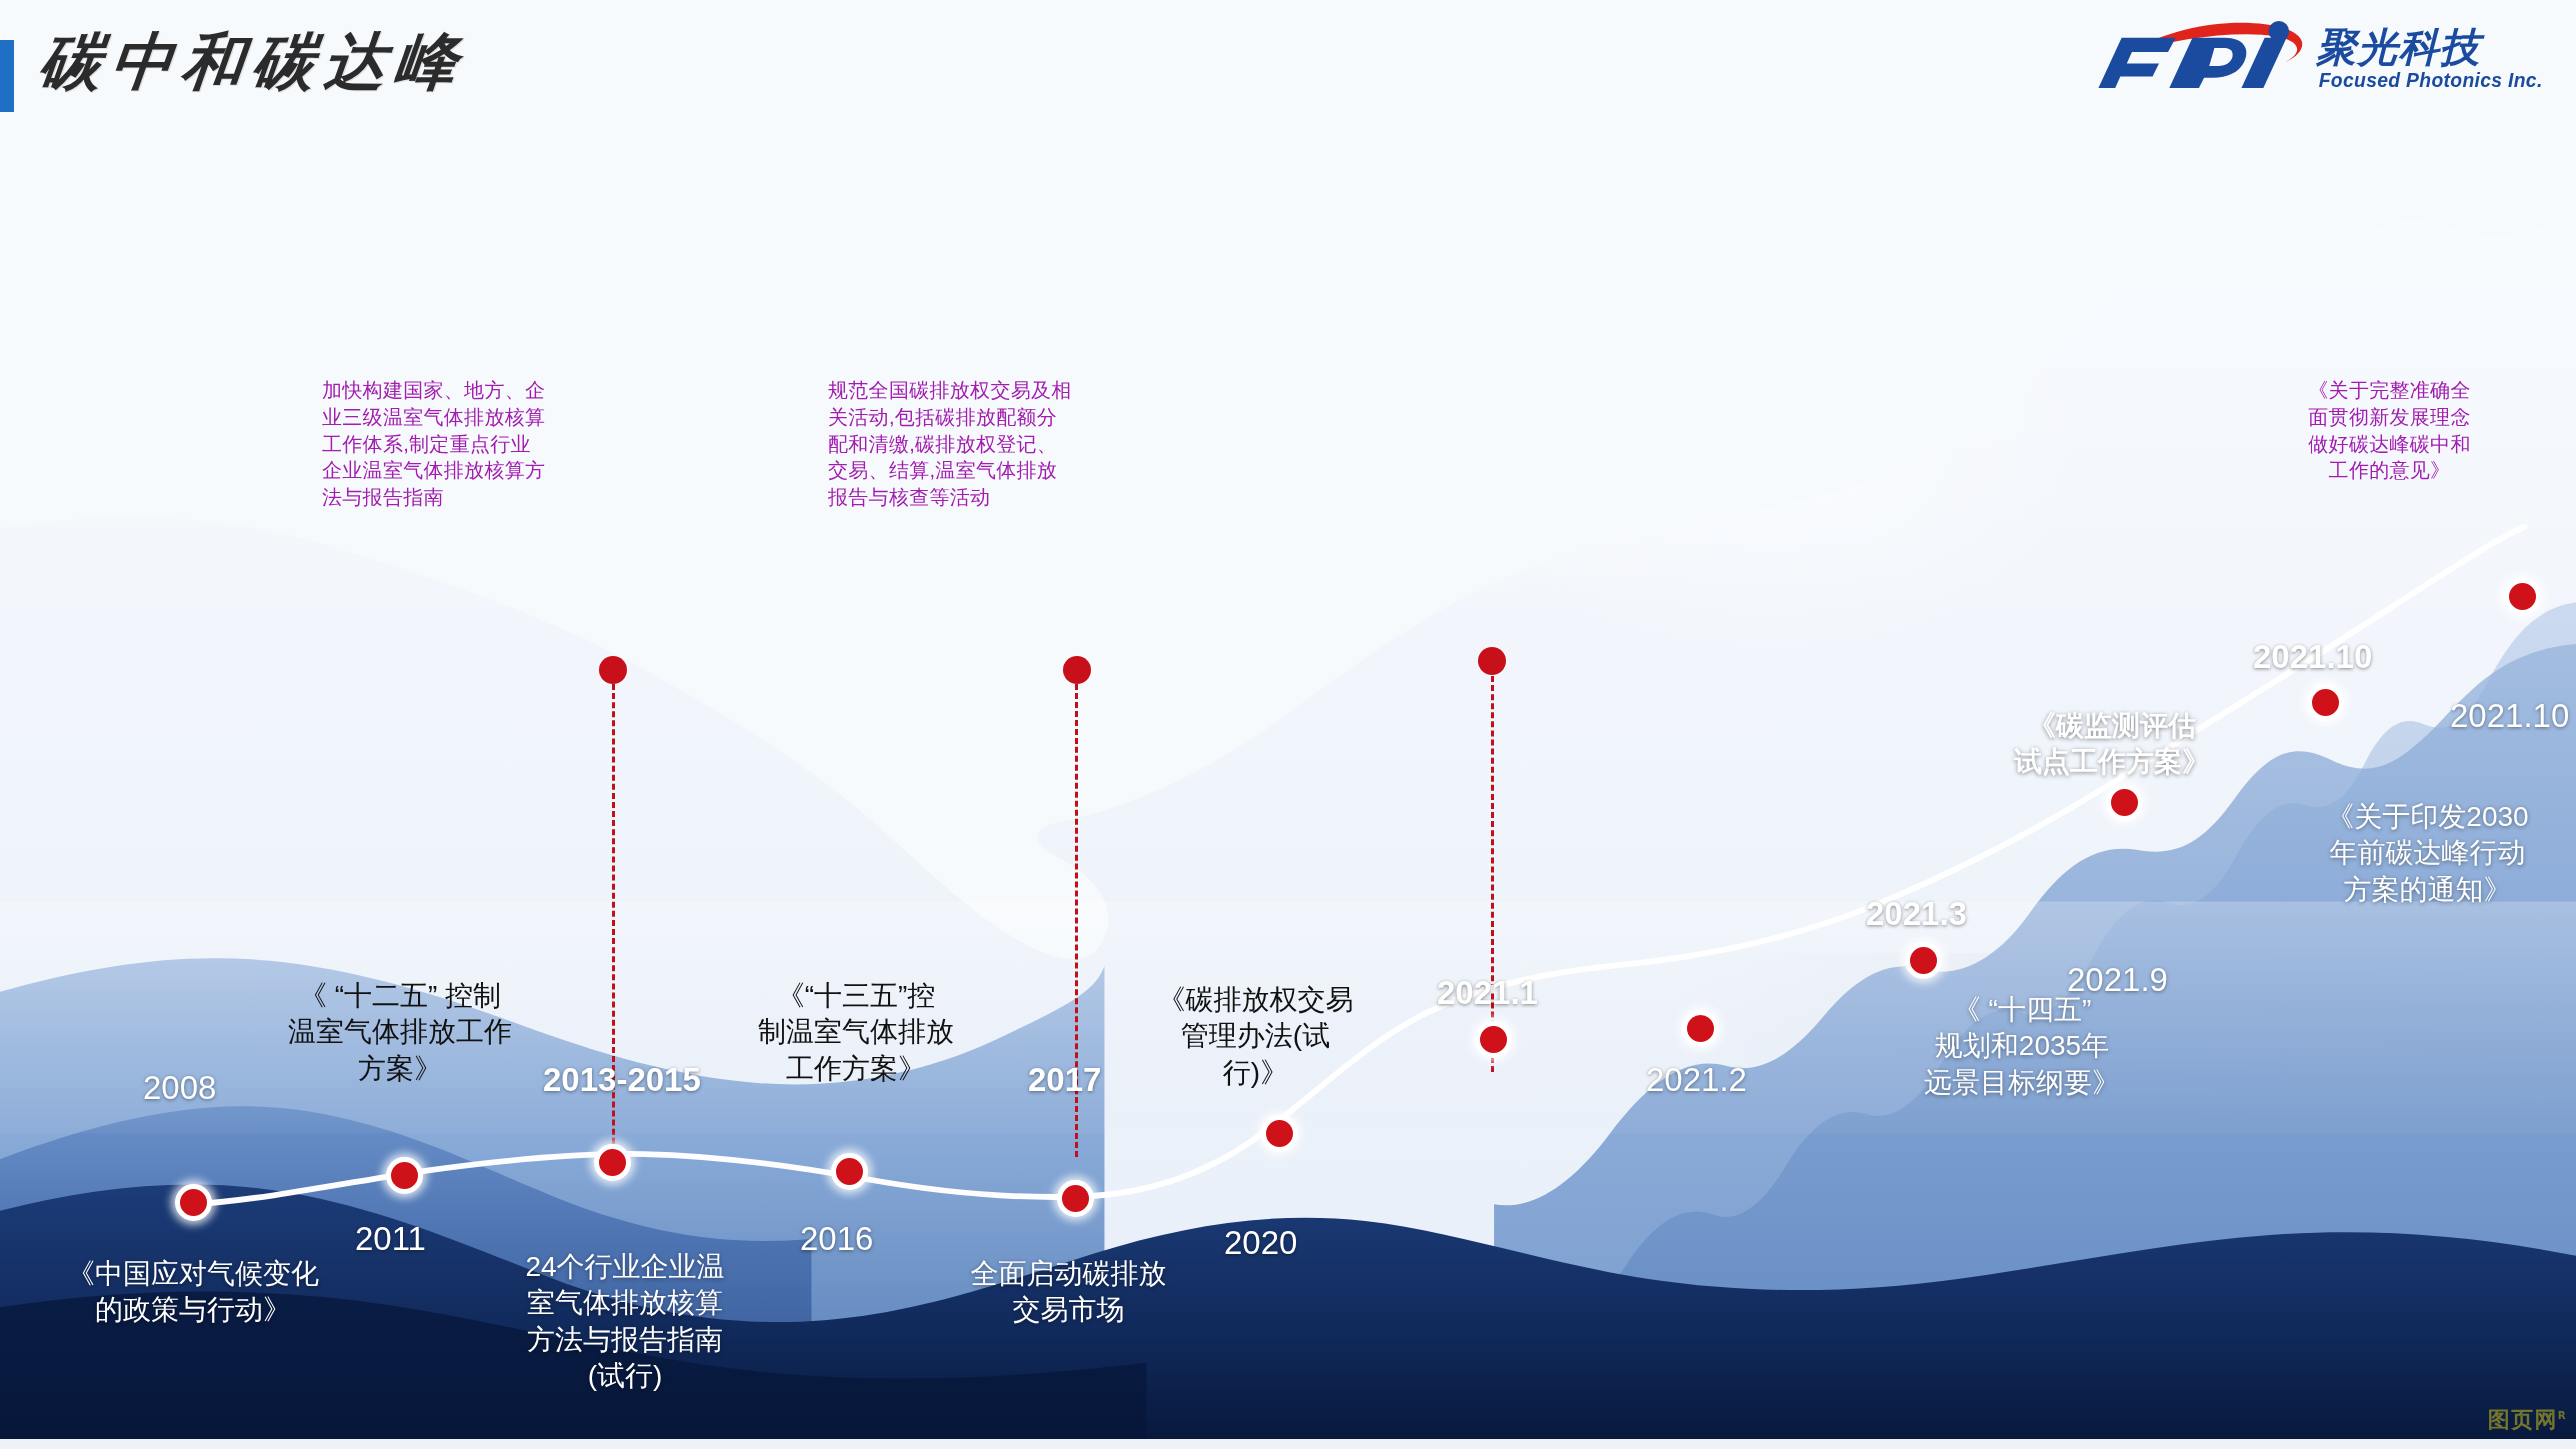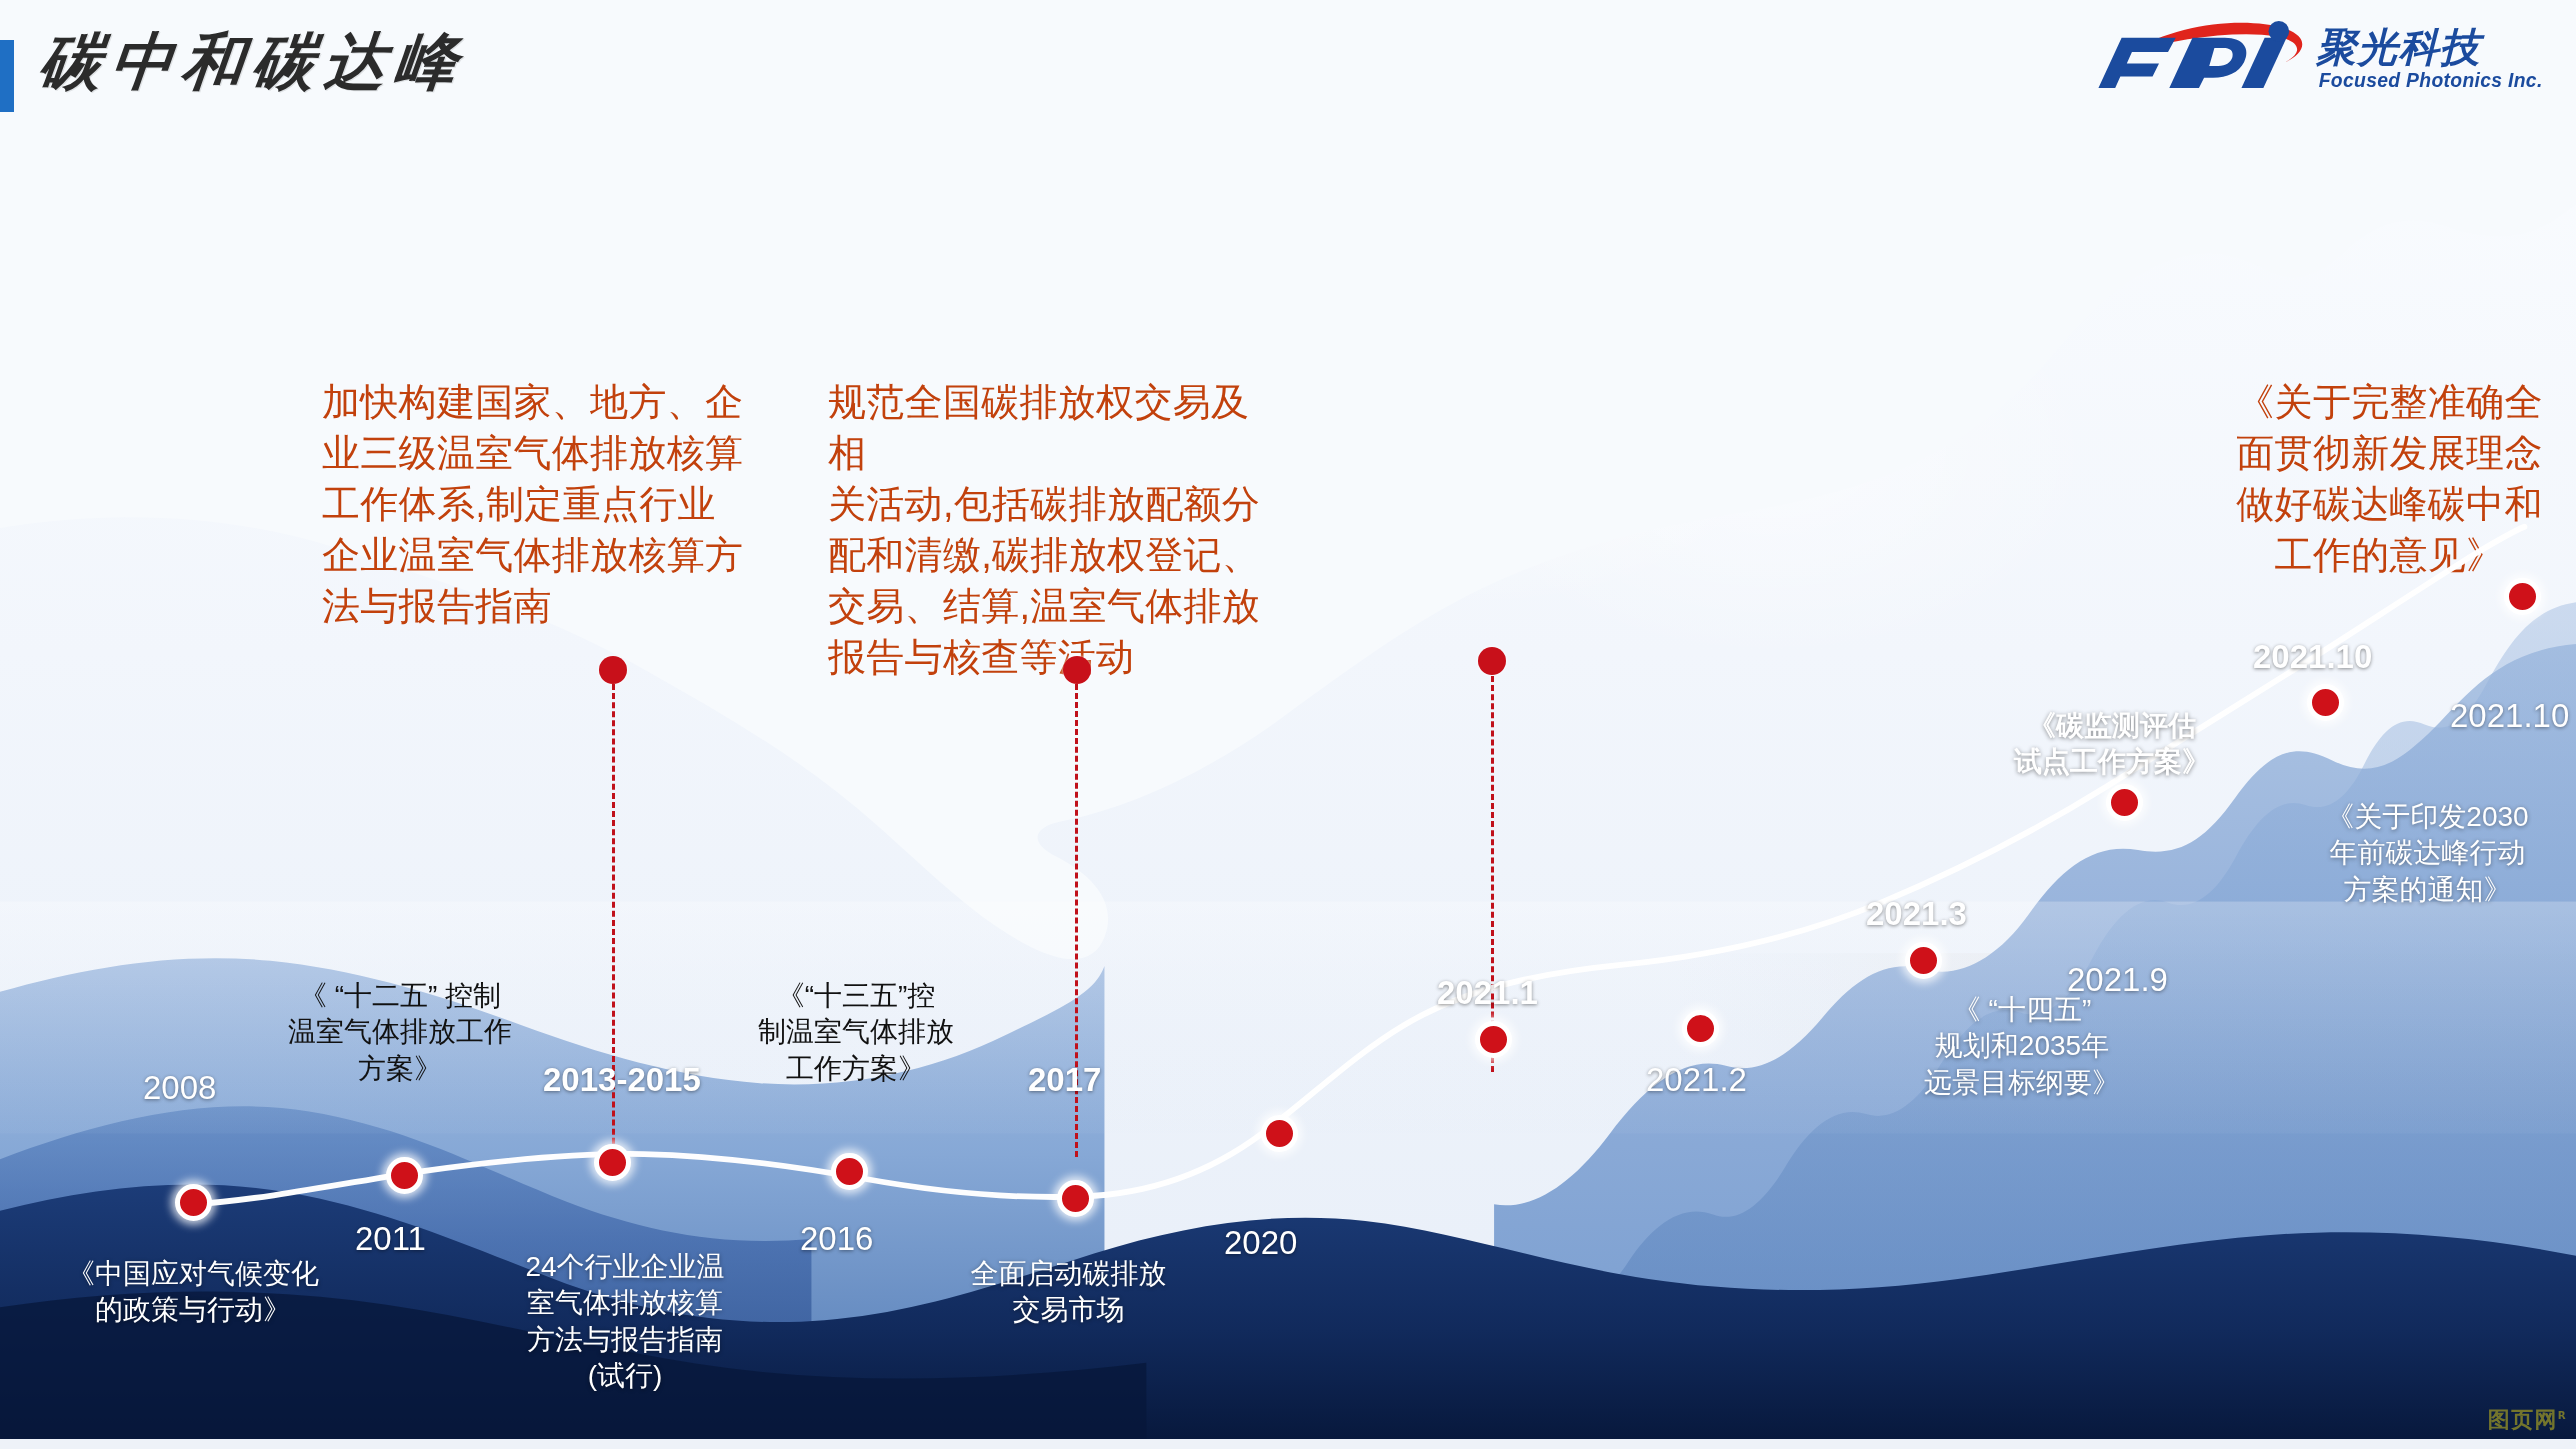--- a/index.html
+++ b/index.html
@@ -14,21 +14,21 @@
   .hdr-bar{position:absolute;left:0;top:40px;width:14px;height:72px;background:#1f6fc4;}
   .hdr-title{position:absolute;left:40px;top:31px;font-size:62px;line-height:1.0;color:#2b2b2b;
     font-family:"DejaVu Serif",serif;font-weight:700;font-style:italic;letter-spacing:9px;
     transform:skewX(-6deg);text-shadow:1.3px 1.3px 0 rgba(0,0,0,.10);}
 
   
   .logo{position:absolute;right:33px;top:11.6px;width:451px;height:84px;}
   .logo svg{display:block;}
 
   
-  .callout{position:absolute;color:#c2410c;font-size:38px;line-height:1.34;letter-spacing:0.3px;white-space:pre-line;}
+  .callout{position:absolute;color:#a21caf;font-size:20px;line-height:1.34;letter-spacing:0.3px;white-space:pre-line;}
   .callout.c-left{text-align:left;}
   .callout.c-center{text-align:center;}
 
   .stem{position:absolute;border-left:3.2px dashed #c0111b;}
   .stem-dot{position:absolute;width:28px;height:28px;border-radius:50%;background:#c8101a;
     box-shadow:0 0 3.9px rgba(255,255,255,.9);}
 
   
   #timeline{position:absolute;inset:0;}
   #timeline svg{display:block;width:2576px;height:1449px;}
@@ -296,20 +296,23 @@
 方法与报告指南
 (试行)</div>
 
   <div class="doc black" style="left:721px; top:978px; width:270px;">《“十三五”控
 制温室气体排放
 工作方案》</div>
 
   <div class="doc white" style="left:927px; top:1256px; width:283px;">全面启动碳排放
 交易市场</div>
 
+  <div class="doc black" style="left:1133px; top:982px; width:245px;">《碳排放权交易
+管理办法(试
+行)》</div>
 
 
 
   <div class="doc white" style="left:1887px; top:992px; width:270px;">《 “十四五”
 规划和2035年
 远景目标纲要》</div>
 
   <div class="doc whitebold" style="left:1977px; top:708px; width:270px;">《碳监测评估
 试点工作方案》</div>
 

